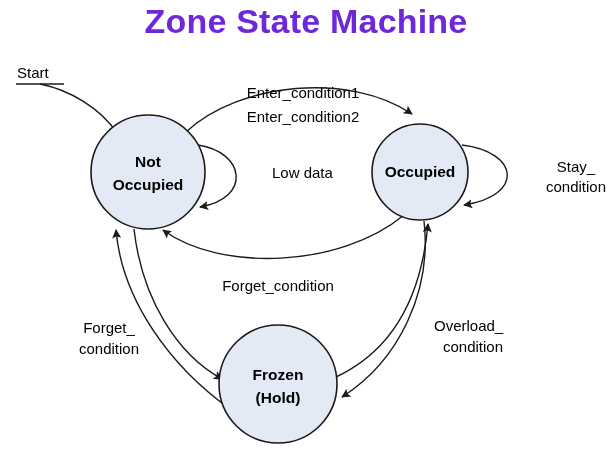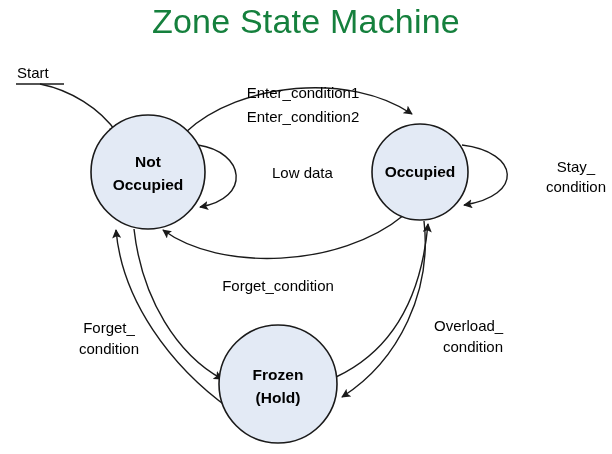--- a/index.html
+++ b/index.html
@@ -23,23 +23,23 @@
     width: 612px;
     height: 454px;
   }
   .page-title {
     position: absolute;
     left: 0;
     top: 2px;
     width: 612px;
     text-align: center;
     font-size: 34px;
-    font-weight: 400;
+    font-weight: 700;
     letter-spacing: 0.2px;
-    color: #15803d;
+    color: #6d28d9;
   }
   svg text {
     font-family: "Liberation Sans", sans-serif;
     fill: #000000;
   }
   .state-label {
     font-size: 15.5px;
     font-weight: bold;
     text-anchor: middle;
     dominant-baseline: middle;

